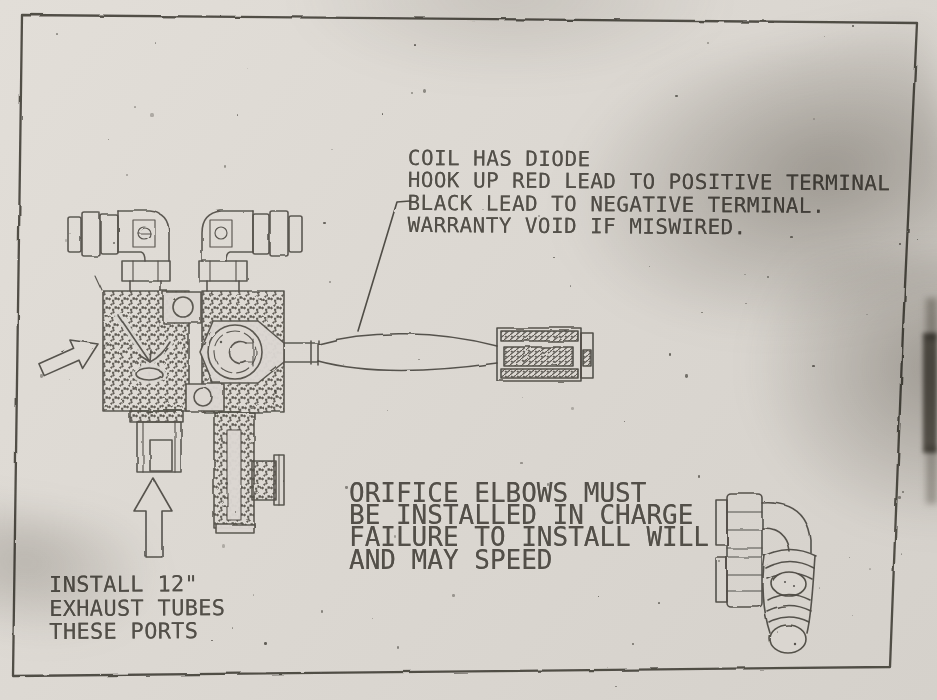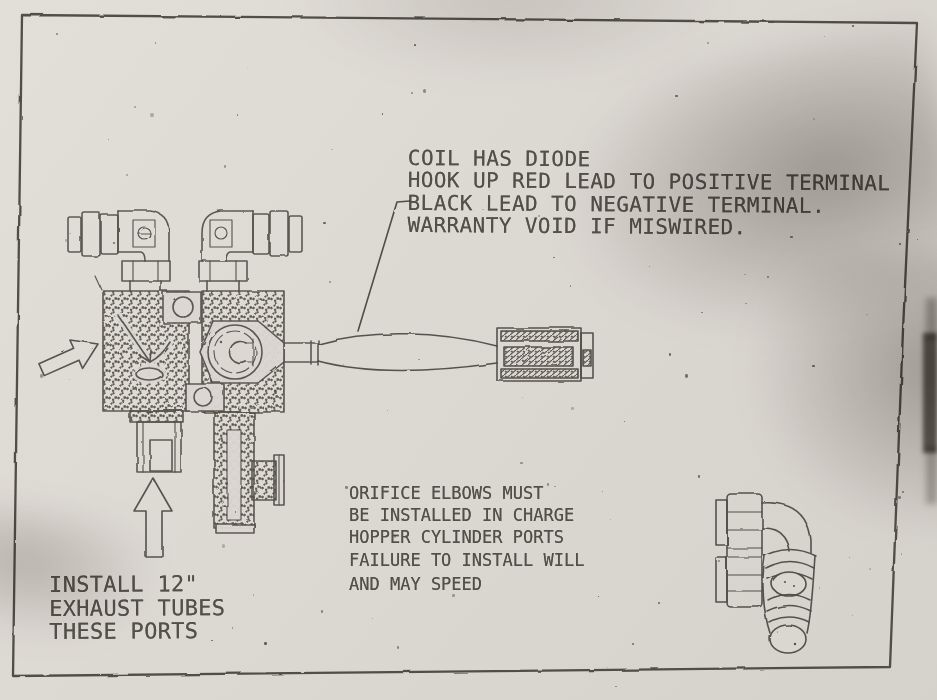--- a/index.html
+++ b/index.html
@@ -27,21 +27,21 @@
   #stipple *, #hatch * { fill:var(--ink); stroke:var(--ink); }
   #hatch path { fill:none; stroke-width:1.1; }
 
   
   .txt { position:absolute; color:var(--ink); opacity:.9;
          text-shadow:0 0 .5px rgba(65,62,55,.75); white-space:nowrap; }
   .txt div { display:block; }
   #coil-note { left:408px; top:147px; font-size:21px; line-height:22.4px;
                letter-spacing:.4px; transform:rotate(.4deg); transform-origin:left top; }
   #caution-title { left:394px; top:433px; font-size:39px; letter-spacing:1px; }
-  #caution-body { left:349px; top:482px; font-size:17px; line-height:22.2px; }
+  #caution-body { left:349px; top:482px; font-size:26px; line-height:22.2px; }
   #caution-body div:nth-child(5) { margin-top:2px; }
   #install-note { left:49px; top:573px; font-size:22px; line-height:23.6px;
                   letter-spacing:.3px; transform:rotate(-.3deg); transform-origin:left top; }
 
   
   .shadow { position:absolute; pointer-events:none; mix-blend-mode:multiply; }
   #sh-topright { left:560px; top:55px; width:400px; height:290px;
     background:radial-gradient(ellipse at 68% 45%, rgba(94,89,80,.45), rgba(94,89,80,0) 70%);
     filter:blur(16px); transform:rotate(-12deg); }
   #sh-right { left:750px; top:255px; width:230px; height:280px;
@@ -211,21 +211,20 @@
     <div>COIL HAS DIODE</div>
     <div>HOOK UP RED LEAD TO POSITIVE TERMINAL</div>
     <div>BLACK LEAD TO NEGATIVE TERMINAL.</div>
     <div>WARRANTY VOID IF MISWIRED.</div>
   </div>
 
 
   <div id="caution-body" class="txt">
     <div>ORIFICE ELBOWS MUST</div>
     <div>BE INSTALLED IN CHARGE</div>
-    <div>HOPPER CYLINDER PORTS</div>
     <div>FAILURE TO INSTALL WILL</div>
     <div>AND MAY SPEED</div>
   </div>
 
   <div id="install-note" class="txt">
     <div>INSTALL 12"</div>
     <div>EXHAUST TUBES</div>
     <div>THESE PORTS</div>
   </div>
 

